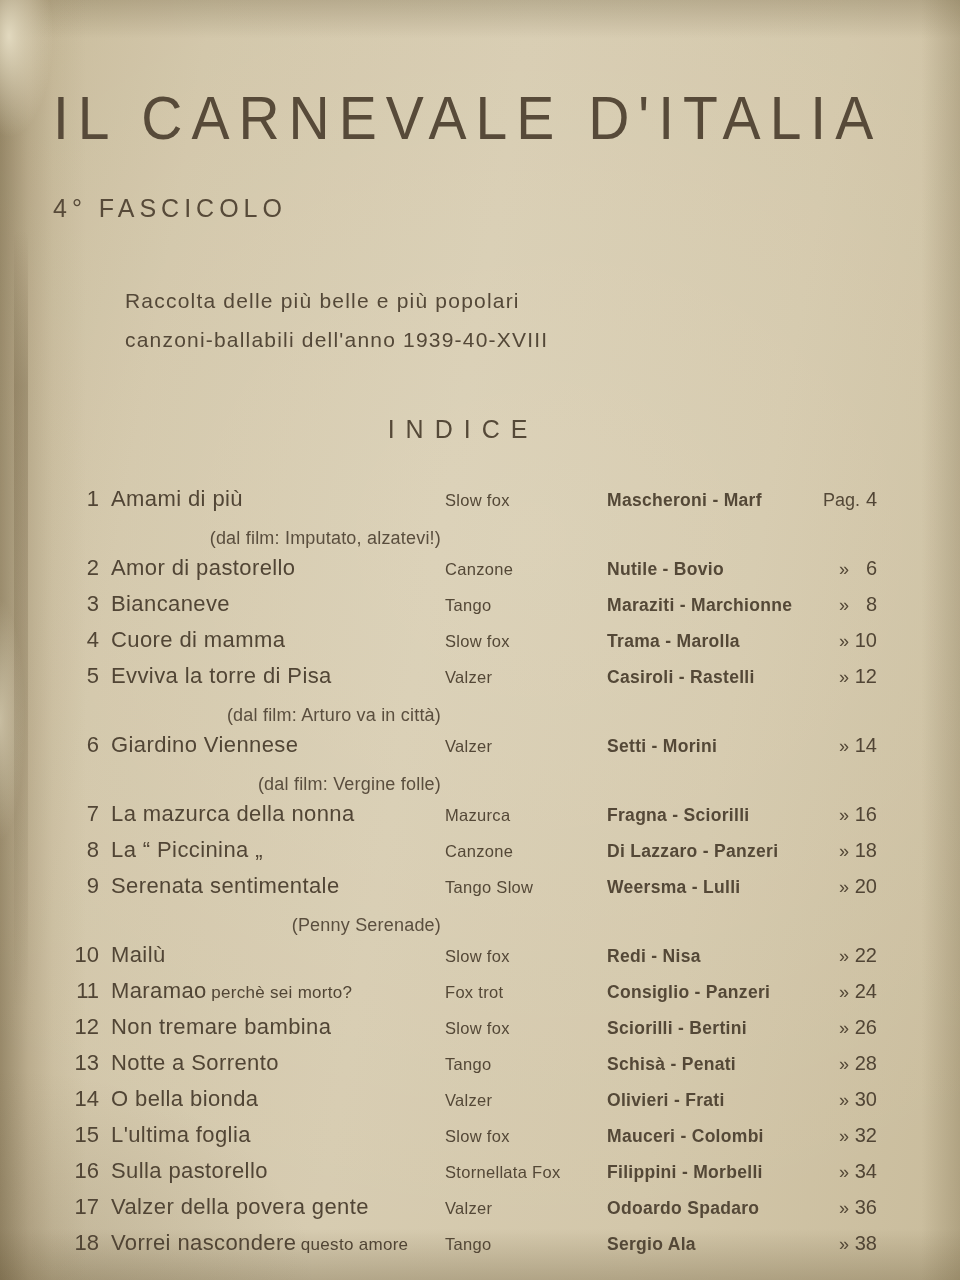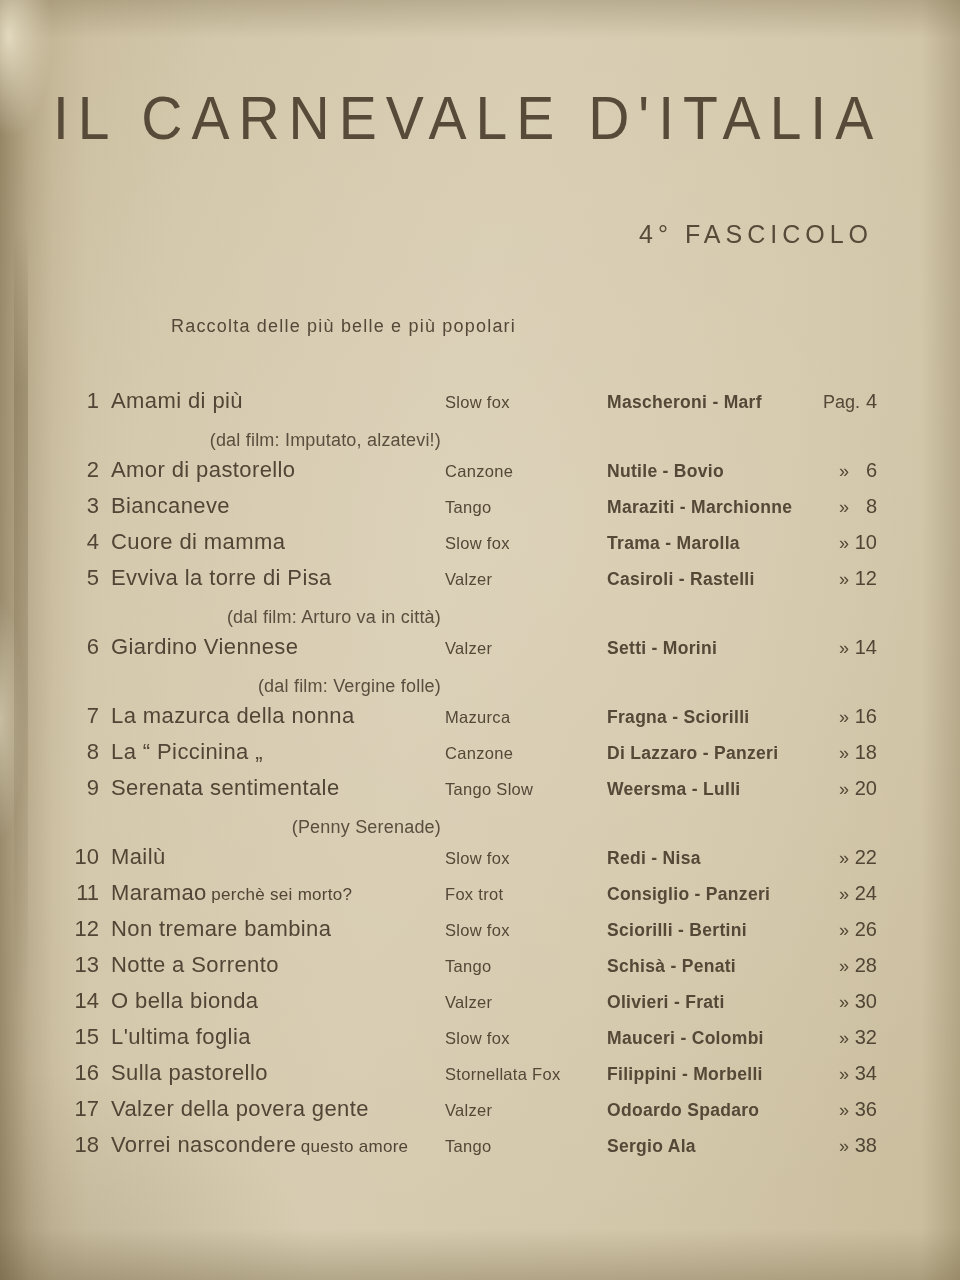--- a/index.html
+++ b/index.html
@@ -59,31 +59,31 @@
     text-align: center;
     font-size: 57px;
     font-weight: 400;
     letter-spacing: 9px;
     color: #574a39;
     transform: scaleY(1.06);
     white-space: nowrap;
   }
 
   .fascicolo {
-    margin-top: 72px;
-    text-align: right;
+    margin-top: 46px;
+    text-align: left;
     font-size: 25px;
     letter-spacing: 5px;
     color: #574a39;
   }
 
   .description {
     margin-top: 58px;
-    margin-left: 118px;
-    font-size: 18px;
+    margin-left: 72px;
+    font-size: 21px;
     line-height: 39px;
     letter-spacing: 1.2px;
     color: #544838;
   }
 
   .index-heading {
     margin: 0;
     margin-top: 56px;
     text-align: center;
     font-size: 25px;
@@ -174,22 +174,24 @@
   <div class="wear wear-left-mid"></div>
   <div class="wear wear-binding"></div>
 
   <div class="page-content">
     <h1 class="book-title">IL CARNEVALE D'ITALIA</h1>
 
     <div class="fascicolo">4° FASCICOLO</div>
 
     <div class="description">
       <div>Raccolta delle più belle e più popolari</div>
+      <div>canzoni-ballabili dell'anno 1939-40-XVIII</div>
     </div>
 
+    <h2 class="index-heading">INDICE</h2>
 
     <div class="index-list">
   <div class="row">
     <span class="num">1</span>
     <span class="title-cell">
       <span class="song-title">Amami di più</span>
       
       <span class="note">(dal film: Imputato, alzatevi!)</span>
     </span>
     <span class="genre">Slow fox</span>

